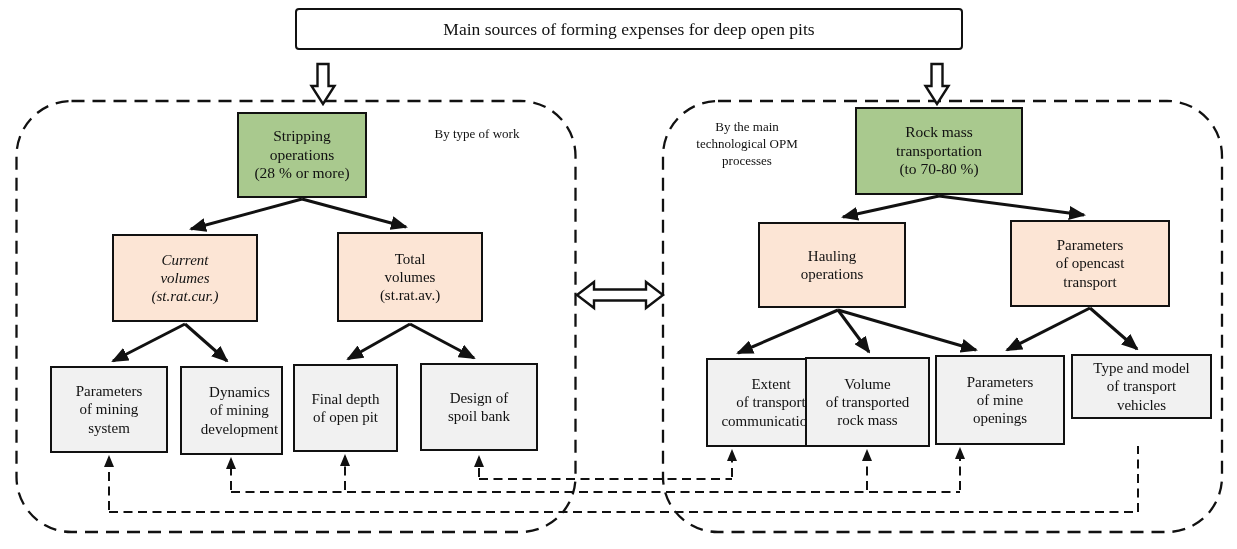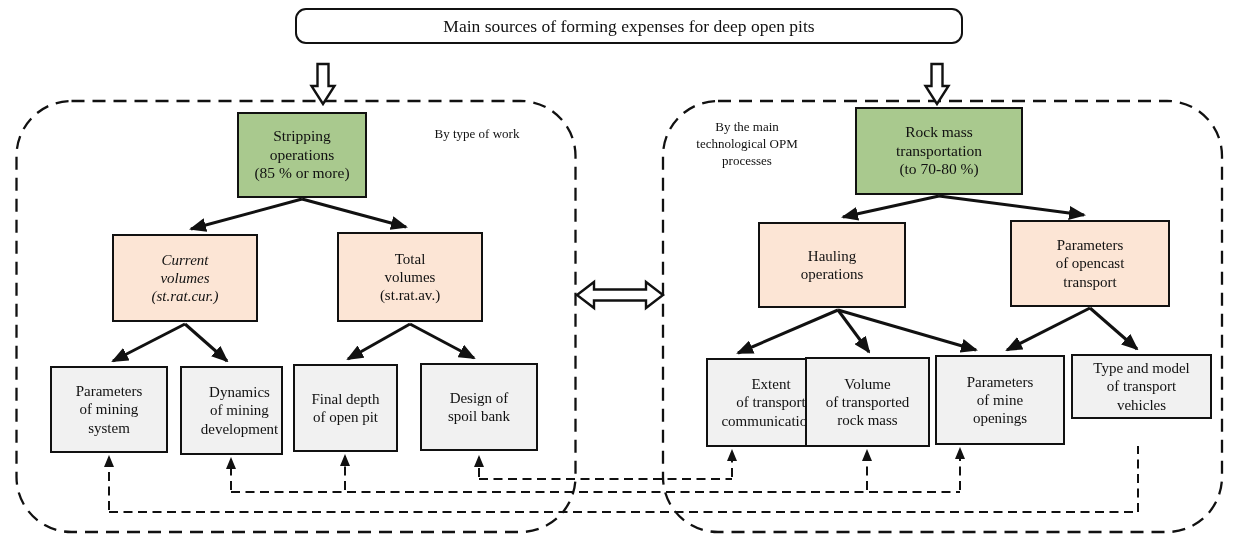--- a/index.html
+++ b/index.html
@@ -5,23 +5,23 @@
   html,body{margin:0;padding:0;background:var(--canvas,#fff);}
   #stage{position:relative;width:1237px;height:549px;background:var(--canvas,#fff);
          font-family:"Liberation Serif","DejaVu Serif",serif;color:#111;overflow:hidden;}
   #wires{position:absolute;left:0;top:0;z-index:0;}
   .node{position:absolute;display:flex;align-items:center;justify-content:center;
         text-align:center;white-space:pre-line;z-index:1;box-sizing:border-box;
         border:2.8px solid var(--line,#111);font-size:15px;line-height:1.22;background:#fff;}
   .node.root{background:var(--root-fill,#a9c98e);font-size:15.5px;}
   .node.mid{background:var(--mid-fill,#fce5d5);}
   .node.leaf{background:var(--leaf-fill,#f1f1f1);}
-  .titlebox{position:absolute;left:295px;top:8px;width:668px;height:36px;z-index:1;
+  .titlebox{position:absolute;left:295px;top:8px;width:668px;height:42px;z-index:1;
         display:flex;align-items:center;justify-content:center;border:2.6px solid var(--line,#111);
-        border-radius:11px;font-size:17.5px;background:#fff;box-sizing:border-box;}
+        border-radius:4px;font-size:17.5px;background:#fff;box-sizing:border-box;}
   .grouplabel{position:absolute;z-index:1;text-align:center;white-space:pre-line;
         font-size:13px;line-height:1.32;background:transparent;}
 </style>
 </head>
 <body>
 
 <div id="stage">
 
   <svg id="wires" width="1237" height="549" viewBox="0 0 1237 549">
     <defs>
@@ -80,21 +80,21 @@
 
   <div class="titlebox">Main sources of forming expenses for deep open pits</div>
 
   <div class="grouplabel" style="left:392px;top:125px;width:170px;">By type of work</div>
   <div class="grouplabel" style="left:652px;top:118px;width:190px;">By the main
 technological OPM
 processes</div>
 
   <div class="node root" style="left:237px;top:112px;width:130px;height:86px;">Stripping
 operations
-(85 % or more)</div>
+(28 % or more)</div>
   <div class="node mid" style="left:112px;top:234px;width:146px;height:88px;font-style:italic;">Current
 volumes
 (st.rat.cur.)</div>
   <div class="node mid" style="left:337px;top:232px;width:146px;height:90px;">Total
 volumes
 (st.rat.av.)</div>
   <div class="node leaf" style="left:50px;top:366px;width:118px;height:87px;">Parameters
 of mining
 system</div>
   <div class="node leaf" style="left:180px;top:366px;width:103px;height:89px;padding-left:16px;">Dynamics

